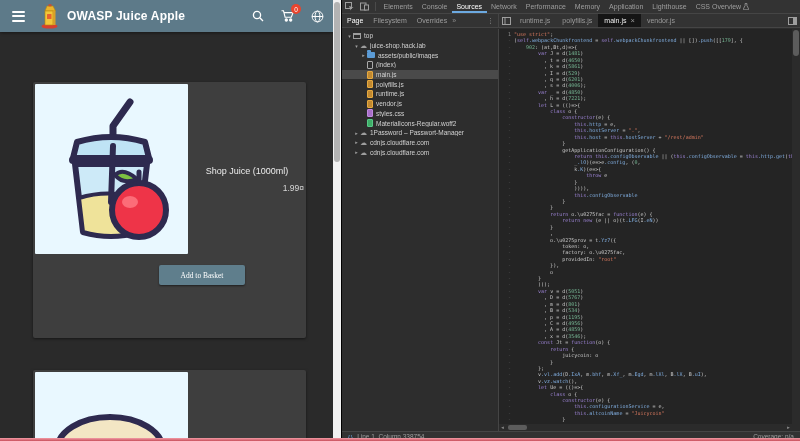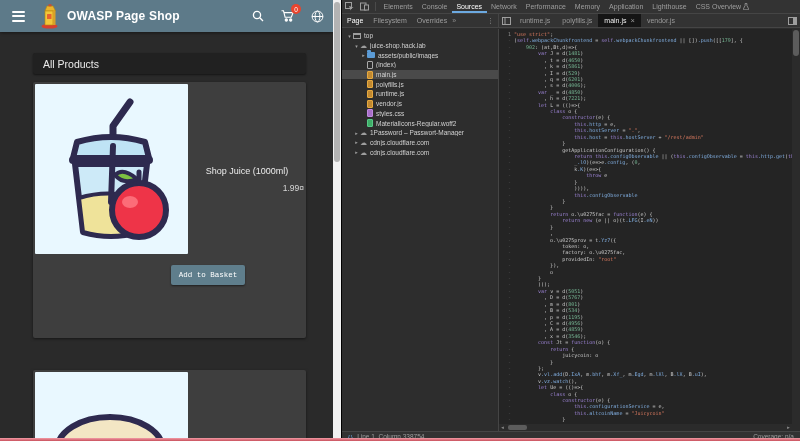--- a/index.html
+++ b/index.html
@@ -18,21 +18,21 @@
   .badge{position:absolute;top:-6px;right:-7px;width:10px;height:10px;border-radius:50%;background:#e8452e;color:#fff;font-size:6.5px;display:flex;align-items:center;justify-content:center}
   .heading-box{position:absolute;left:33px;top:53px;width:273px;height:21px;background:#212121;border-radius:2px;box-shadow:0 1px 2px rgba(0,0,0,.5);display:flex;align-items:center;padding-left:10px}
   .heading-box span{font-size:10.5px;color:#eaeaea}
   .card{position:absolute;left:33px;width:273px;background:#3e3e3e;border-radius:2px;box-shadow:0 1px 3px rgba(0,0,0,.5)}
   .card1{top:82px;height:256px}
   .card2{top:370px;height:71px}
   .prod-img{position:absolute;left:2px;top:2px;width:153px;height:170px;background:#e9f8ff;border-radius:1px;overflow:hidden}
   .card2 .prod-img{height:67px}
   .prod-name{position:absolute;left:157px;top:84px;width:114px;text-align:center;font-size:9px;color:#ececec}
   .prod-price{position:absolute;left:157px;top:101px;width:114px;text-align:right;font-size:8.5px;color:#d6d6d6}
-  .basket-btn{position:absolute;left:138px;top:183px;width:74px;height:20px;background:#5f7e8c;border:none;border-radius:2px;color:#fff;font-size:7.5px;font-family:Liberation Mono, monospace;display:flex;align-items:center;justify-content:center;box-shadow:0 1px 2px rgba(0,0,0,.5);cursor:pointer}
+  .basket-btn{position:absolute;left:126px;top:183px;width:86px;height:20px;background:#5f7e8c;border:none;border-radius:2px;color:#fff;font-size:7.5px;font-family:Liberation Serif, serif;display:flex;align-items:center;justify-content:center;box-shadow:0 1px 2px rgba(0,0,0,.5);cursor:pointer}
   .app-scrollbar{position:absolute;left:333px;top:0;width:8px;height:441px;background:#f1f1f1;z-index:6}
   .app-scrollbar .thumb{position:absolute;left:1px;top:2px;width:6px;height:160px;background:#b3b3b3;border-radius:3px}
 
   
   .devtools{position:absolute;left:341px;top:0;width:459px;height:441px;background:#2d2d2d;border-left:1px solid #000;color:#9e9e9e;overflow:hidden}
   .dt-row1{display:flex;align-items:center;height:14px;background:#333;border-bottom:1px solid #454545;font-size:7px;white-space:nowrap}
   .dt-row1 .tab{padding:0 4.5px;line-height:13px;color:#9e9e9e;cursor:pointer;display:flex;align-items:center;gap:2px}
   .dt-row1 .tab.active{color:#fff;box-shadow:inset 0 -2px 0 #6ca9e0}
   .sep{width:1px;height:9px;background:#4a4a4a;margin:0 3px}
   .ticon-btn{display:flex;align-items:center;padding:0 3px;cursor:pointer}
@@ -95,21 +95,21 @@
           <div></div>
         </div>
       <svg class="logo" viewBox="0 0 18 26">
         <ellipse cx="8.5" cy="23.2" rx="8" ry="2.4" fill="#d8402e"></ellipse>
         <path d="M4 8 L6 3 L12 3 L14.5 8 Z" fill="#e9b52f" stroke="#b8860b" stroke-width="0.6"></path>
         <rect x="4" y="8" width="8" height="14" fill="#f3c73a" stroke="#b8860b" stroke-width="0.6"></rect>
         <rect x="12" y="8" width="2.5" height="14" fill="#d9a128"></rect>
         <rect x="6" y="11" width="4.5" height="5" rx="0.5" fill="#e8622e"></rect>
         <rect x="7.5" y="1.2" width="3" height="2.2" fill="#c94f2f"></rect>
       </svg>
-      <span class="app-title">OWASP Page Shop</span>
+      <span class="app-title">OWASP Juice Apple</span>
       <div class="hdr-spacer"></div>
       <div class="hdr-icon">
         <svg width="12" height="12" viewBox="0 0 12 12" fill="none" stroke="#fff" stroke-width="1.3">
             <circle cx="5" cy="5" r="3.6"></circle>
             <line x1="7.8" y1="7.8" x2="11" y2="11"></line>
           </svg>
       </div>
       <div class="hdr-icon">
         <svg width="13" height="12" viewBox="0 0 13 12" fill="none" stroke="#fff" stroke-width="1.1">
             <path d="M0.5 0.8 h2 l1.6 6.4 h6.2 l1.8 -4.6 H3.4"></path>
@@ -120,23 +120,20 @@
       </div>
       <div class="hdr-icon" style="margin-right:9px">
         <svg width="13" height="13" viewBox="0 0 13 13" fill="none" stroke="#fff" stroke-width="1">
             <circle cx="6.5" cy="6.5" r="5.4"></circle>
             <ellipse cx="6.5" cy="6.5" rx="2.4" ry="5.4"></ellipse>
             <line x1="1.1" y1="6.5" x2="11.9" y2="6.5"></line>
           </svg>
       </div>
     </div>
 
-    <div class="heading-box">
-      <span>All Products</span>
-    </div>
 
     <div class="card card1">
       <div class="prod-img">
         <svg width="153" height="170" viewBox="0 0 153 170">
           <path d="M95 18 L78 42 L78 60" fill="none" stroke="#2e2a4f" stroke-width="7" stroke-linecap="round" stroke-linejoin="round"></path>
           <path d="M42 58 q34 -10 68 0 l4 16 H38 Z" fill="#bfe3f5" stroke="#2e2a4f" stroke-width="6" stroke-linejoin="round"></path>
           <rect x="34" y="72" width="84" height="8" rx="4" fill="#2e2a4f"></rect>
           <path d="M40 80 L48 148 Q76 156 104 148 L112 80 Z" fill="#cdeaf8" stroke="#2e2a4f" stroke-width="6" stroke-linejoin="round"></path>
           <path d="M44 114 Q76 104 108 116 L104 148 Q76 156 48 148 Z" fill="#efe39a" stroke="#2e2a4f" stroke-width="4"></path>
           <line x1="78" y1="62" x2="76" y2="118" stroke="#2e2a4f" stroke-width="6" stroke-linecap="round"></line>

